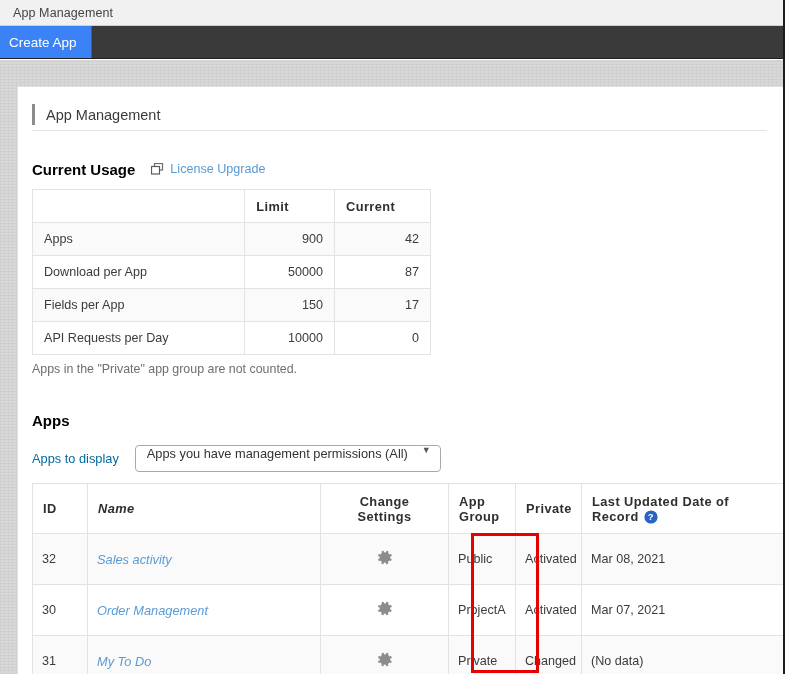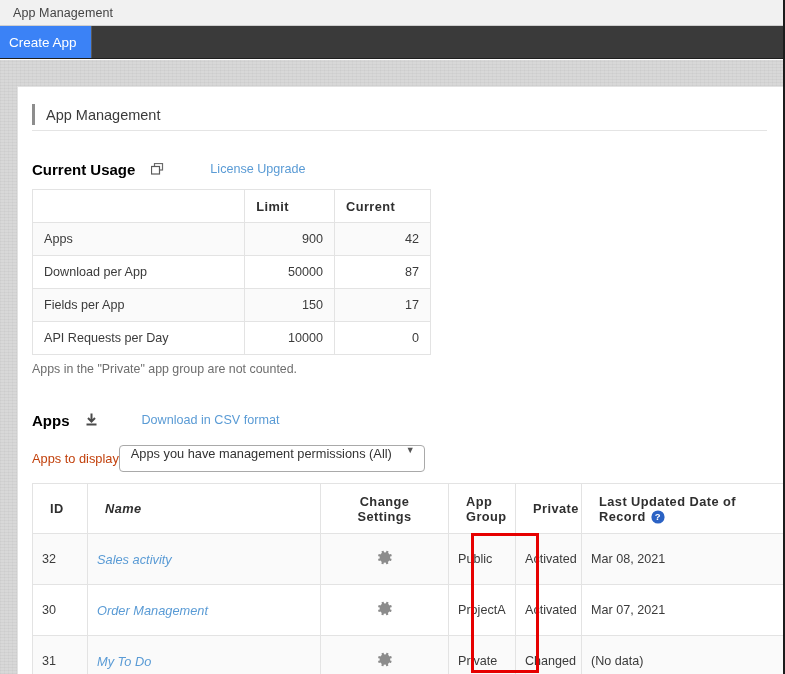--- a/index.html
+++ b/index.html
@@ -106,21 +106,20 @@
     color: #000000;
   }
   .head-link {
     display: inline-flex;
     align-items: center;
     margin-left: 16px;
     color: #5a9bd5;
     font-size: 12.6px;
     text-decoration: none;
     cursor: pointer;
-    gap: 40px;
   }
   .ext-icon { margin-right: 6px; display: inline-block; line-height: 0; }
   .dl-icon  { margin-right: 5px; display: inline-block; line-height: 0; }
 
   table.usage {
     border-collapse: collapse;
     width: 399px;
     font-size: 12.6px;
     color: #3b3b3b;
   }
@@ -152,22 +151,22 @@
   
   .apps-head { margin-top: 36px; }
   .filter-row {
     display: flex;
     align-items: center;
     margin-top: 16px;
     margin-bottom: 11px;
   }
   .filter-label {
     font-size: 12.8px;
-    color: #c2410c;
-    margin-right: 0;
+    color: #0369a1;
+    margin-right: 16px;
   }
   .select-box {
     display: inline-flex;
     align-items: flex-start;
     justify-content: space-between;
     min-width: 296px;
     height: 27px;
     padding: 0 9px 0 11px;
     border: 1px solid #a9a9a9;
     border-radius: 4px;
@@ -188,21 +187,21 @@
   table.apps {
     border-collapse: collapse;
     width: 755px;
     font-size: 12.6px;
     color: #3b3b3b;
     table-layout: fixed;
   }
   table.apps th {
     border: 1px solid #e3e3e3;
     height: 50px;
-    padding: 0 17px;
+    padding: 0 10px;
     text-align: left;
     vertical-align: middle;
     font-weight: bold;
     color: #2f2f2f;
     font-size: 12.8px;
     letter-spacing: .45px;
     background: #ffffff;
   }
   table.apps td {
     border: 1px solid #e3e3e3;
@@ -306,29 +305,20 @@
             <td class="num">10000</td>
             <td class="num">0</td>
           </tr>
         </tbody>
       </table>
 
       <div class="usage-note">Apps in the "Private" app group are not counted.</div>
 
       <div class="section-head apps-head">
         <h2>Apps</h2>
-        <a class="head-link">
-          <span class="dl-icon">
-            <svg width="11" height="13" viewBox="0 0 11 13">
-              <path d="M5.5 0.5 L5.5 7.5 M2 5 L5.5 8.6 L9 5" fill="none" stroke="#4a4a4a" stroke-width="2"></path>
-              <rect x="0.5" y="10.5" width="10" height="2" fill="#4a4a4a"></rect>
-            </svg>
-          </span>
-          <span>Download in CSV format</span>
-        </a>
       </div>
 
       <div class="filter-row">
         <span class="filter-label">Apps to display</span>
         <div class="select-box">
           <span>Apps you have management permissions (All)</span>
           <span class="caret">▼</span>
         </div>
       </div>
 

